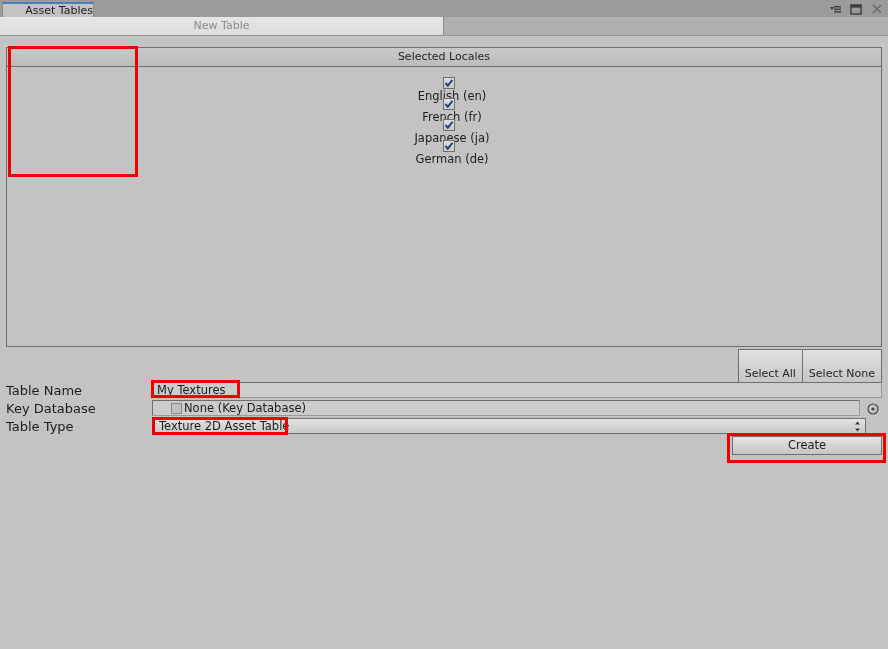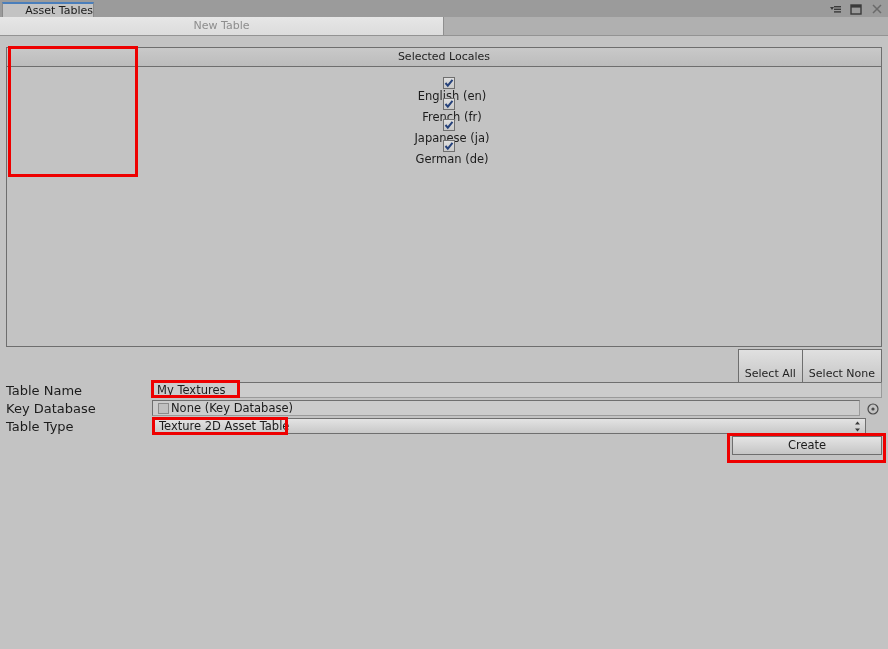--- a/index.html
+++ b/index.html
@@ -142,21 +142,21 @@
   }
   .objfield {
     position: absolute; left: 0; top: 0; right: 22px; height: 16px;
     background: #cccccc;
     border: 1px solid #9a9a9a;
     border-top-color: #6f6f6f;
     border-left-color: #6f6f6f;
     box-sizing: border-box;
     font-size: 11.5px; color: #1b1b1b;
     line-height: 14px;
-    display: flex; align-items: center; padding-left: 5px;
+    display: flex; align-items: center; padding-left: 18px;
   }
   .objicon {
     width: 11px; height: 11px; margin-right: 2px; flex: none;
     background: #c0c0c0; border: 1px solid #8b8b8b; box-sizing: border-box;
   }
   .objpicker {
     position: absolute; right: 2px; top: 1px;
     width: 14px; height: 14px;
   }
   .dropdown {

